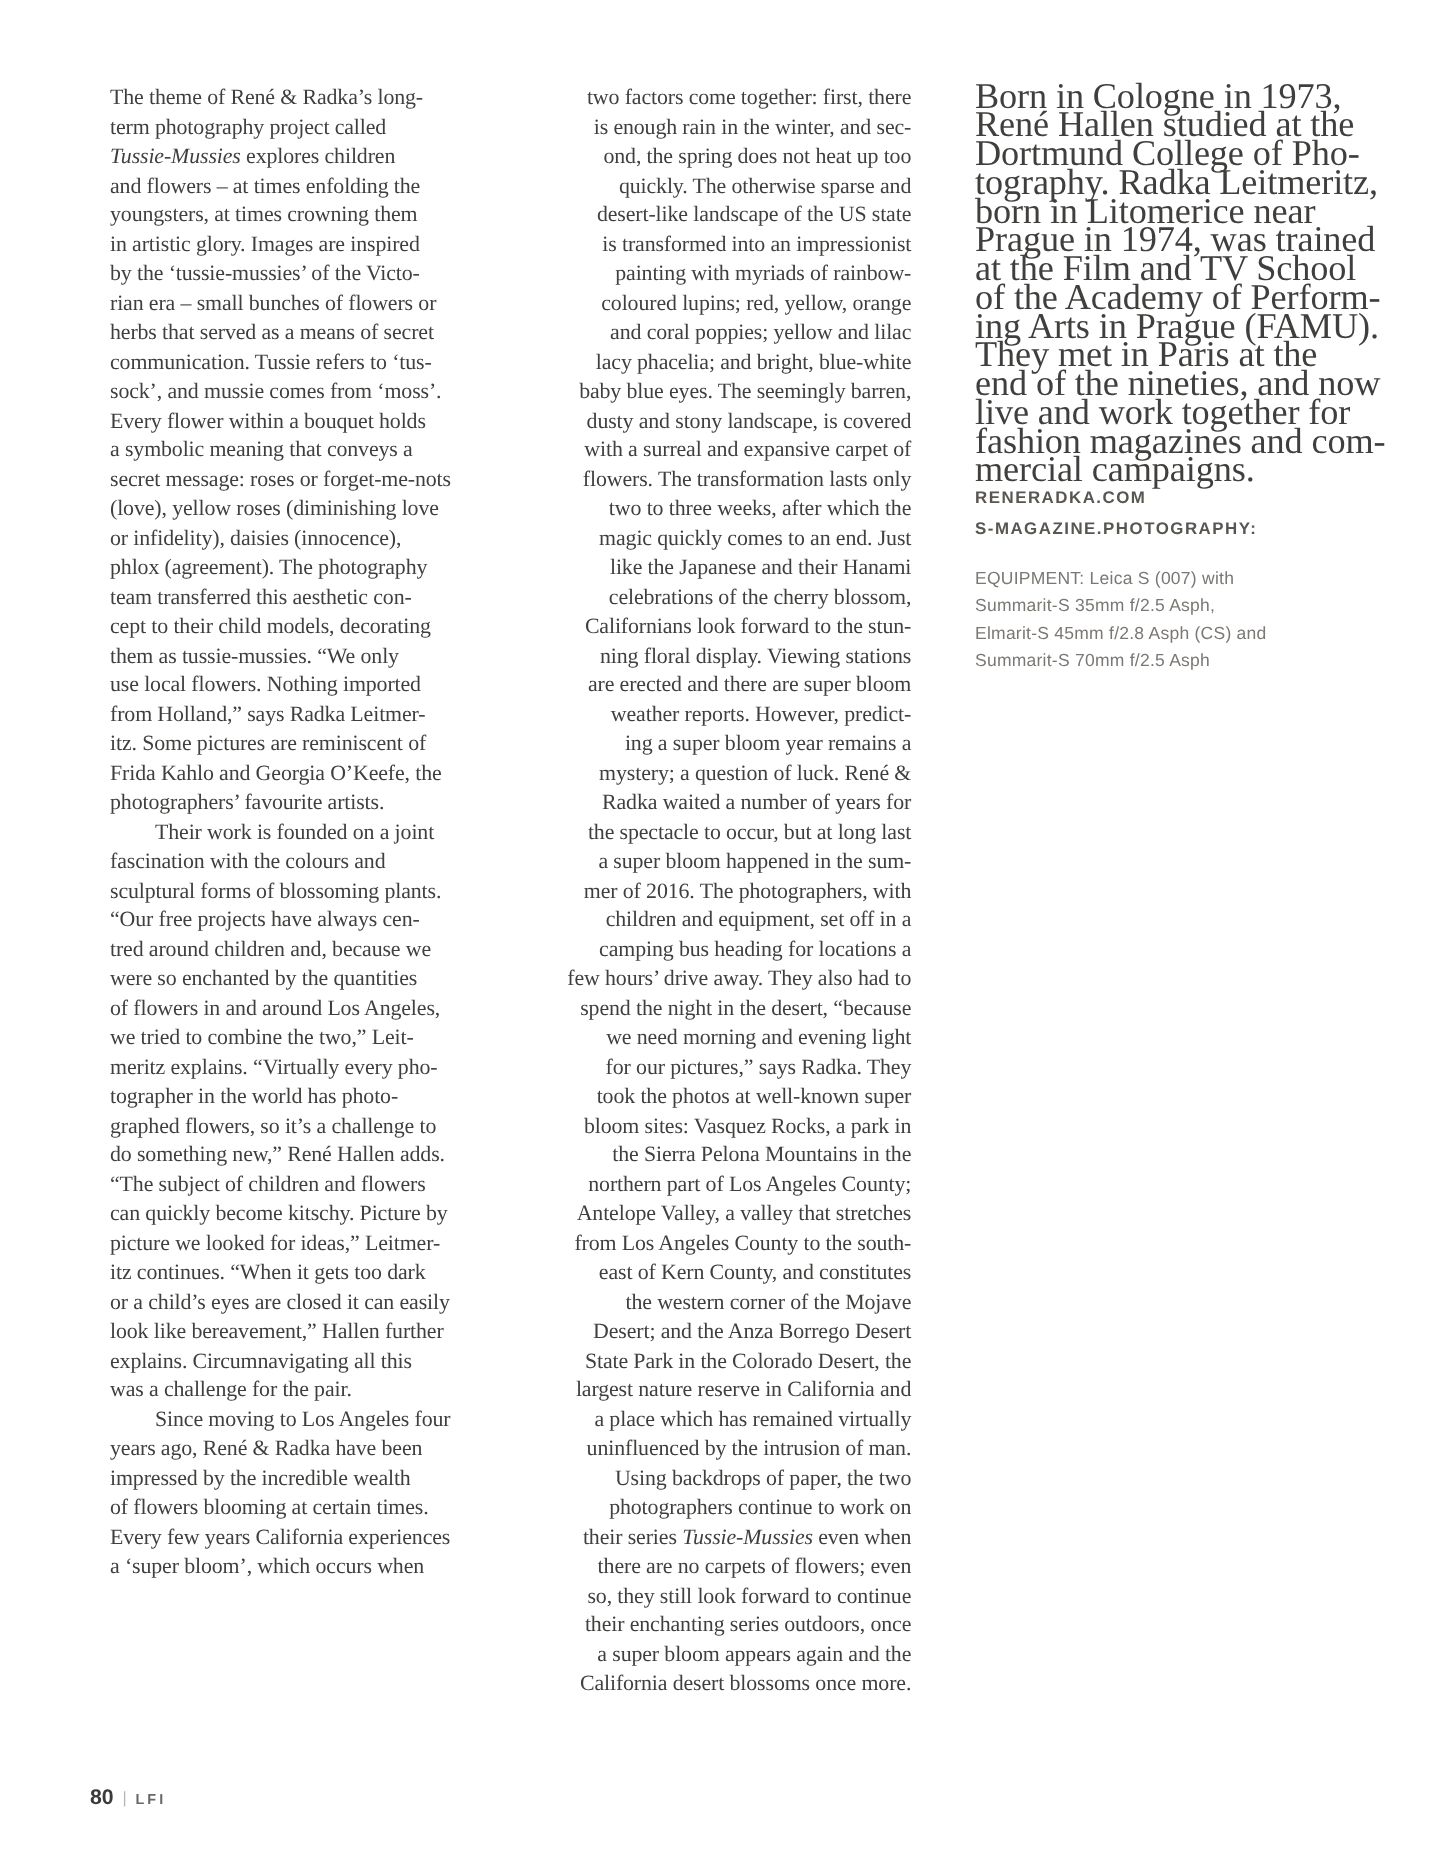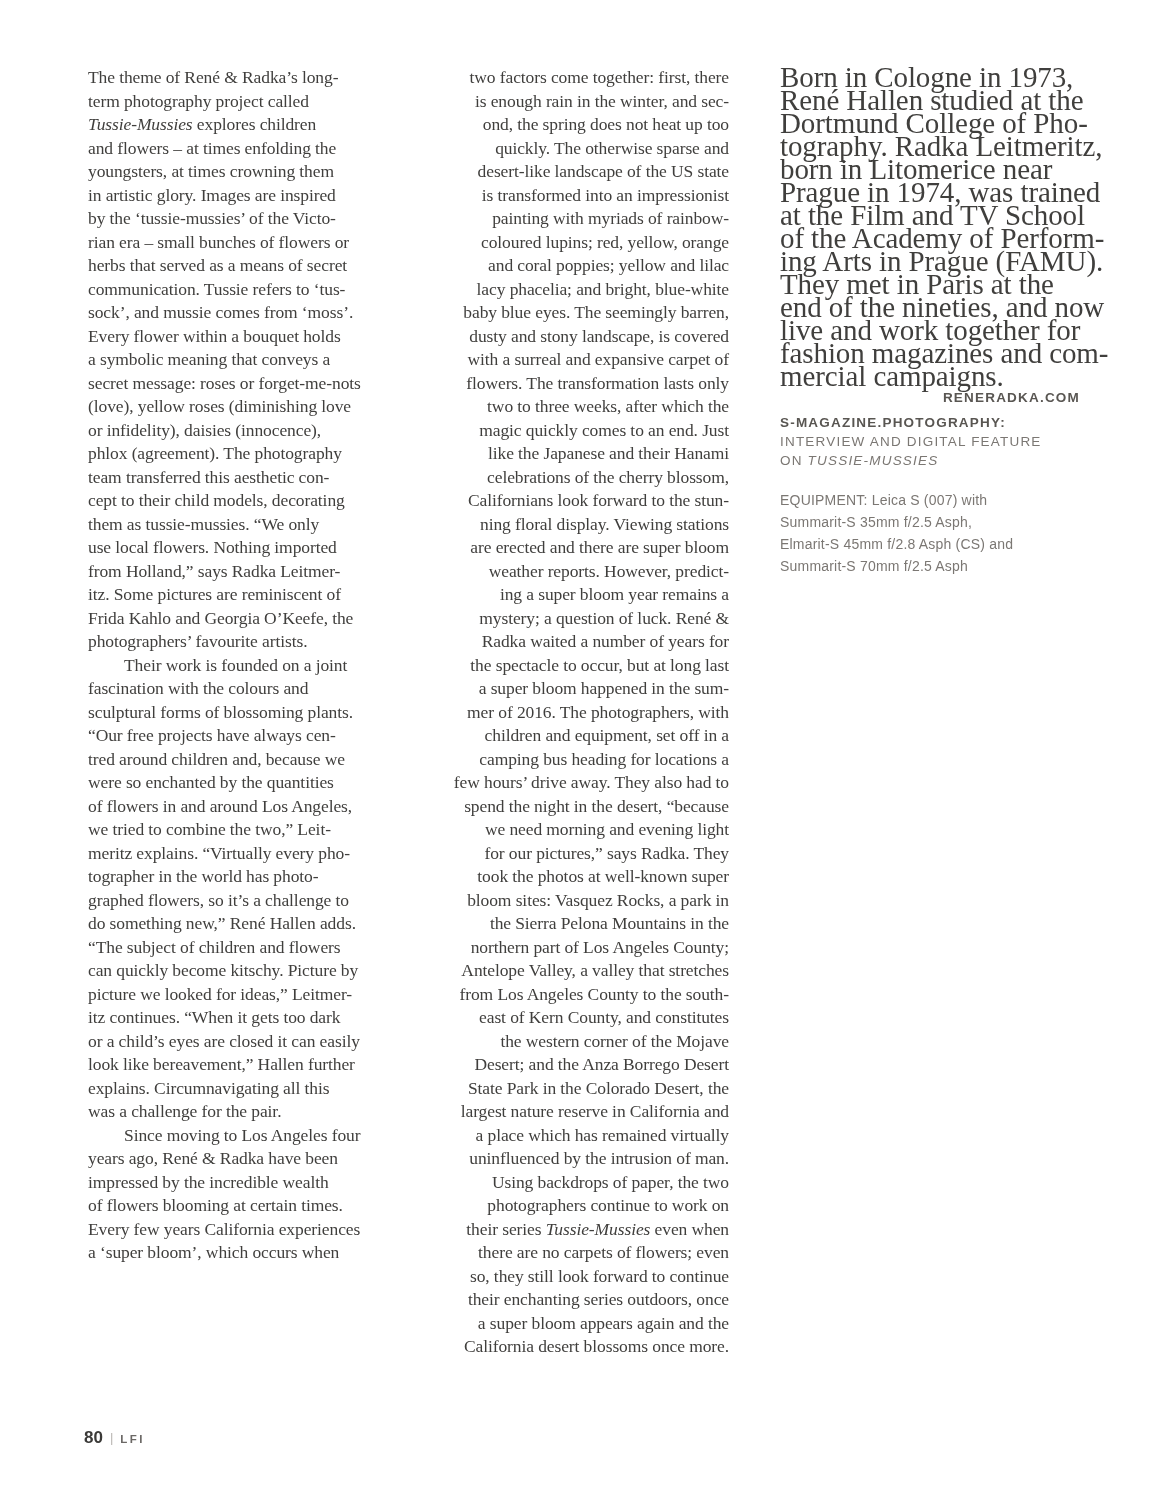--- a/index.html
+++ b/index.html
@@ -36,35 +36,35 @@
   .bio-text {
     margin:0 0 55px 0; font-size:29px; line-height:23px;
     letter-spacing:-0.1px; color:#403f3d; white-space:nowrap;
   }
   .links { margin:0; }
   .link-bold {
     font-family:"Liberation Sans", sans-serif; font-weight:bold;
     font-size:13.5px; letter-spacing:1.2px; color:#595652; line-height:19px;
     white-space:nowrap;
   }
-  .website { margin-bottom:6px;text-align:right; }
+  .website { margin-bottom:6px; }
   .link-sub {
     font-family:"Liberation Sans", sans-serif;
     font-size:13.5px; letter-spacing:1.2px; color:#7b7773; line-height:19px;
     white-space:nowrap;
   }
   .equipment {
     margin-top:19px;
     font-family:"Liberation Sans", sans-serif;
     font-size:14px; color:#7b7773; line-height:22px; letter-spacing:0.2px;
     white-space:nowrap;
   }
 
   
-  .footer { position:absolute; left:84px; top:1428px; font-family:"Liberation Sans", sans-serif; white-space:nowrap; }
+  .footer { position:absolute; left:72px; top:1428px; font-family:"Liberation Sans", sans-serif; white-space:nowrap; }
   .page-num { font-size:17px; font-weight:bold; color:#3b3a38; }
   .divider  { color:#b8b5b1; font-size:13px; margin:0 7px; position:relative; top:-1px; }
   .mag-name { font-size:11.5px; font-weight:bold; letter-spacing:2.5px; color:#6b6865; }
 </style>
 </head>
 <body>
 
 <div class="page">
 
   <section class="col col-1">
@@ -76,21 +76,20 @@
   <section class="col col-2">
     <p>two factors come together: first, there<br>is enough rain in the winter, and sec-<br>ond, the spring does not heat up too<br>quickly. The otherwise sparse and<br>desert-like landscape of the US state<br>is transformed into an impressionist<br>painting with myriads of rainbow-<br>coloured lupins; red, yellow, orange<br>and coral poppies; yellow and lilac<br>lacy phacelia; and bright, blue-white<br>baby blue eyes. The seemingly barren,<br>dusty and stony landscape, is covered<br>with a surreal and expansive carpet of<br>flowers. The transformation lasts only<br>two to three weeks, after which the<br>magic quickly comes to an end. Just<br>like the Japanese and their Hanami<br>celebrations of the cherry blossom,<br>Californians look forward to the stun-<br>ning floral display. Viewing stations<br>are erected and there are super bloom<br>weather reports. However, predict-<br>ing a super bloom year remains a<br>mystery; a question of luck. René &amp;<br>Radka waited a number of years for<br>the spectacle to occur, but at long last<br>a super bloom happened in the sum-<br>mer of 2016. The photographers, with<br>children and equipment, set off in a<br>camping bus heading for locations a<br>few hours’ drive away. They also had to<br>spend the night in the desert, “because<br>we need morning and evening light<br>for our pictures,” says Radka. They<br>took the photos at well-known super<br>bloom sites: Vasquez Rocks, a park in<br>the Sierra Pelona Mountains in the<br>northern part of Los Angeles County;<br>Antelope Valley, a valley that stretches<br>from Los Angeles County to the south-<br>east of Kern County, and constitutes<br>the western corner of the Mojave<br>Desert; and the Anza Borrego Desert<br>State Park in the Colorado Desert, the<br>largest nature reserve in California and<br>a place which has remained virtually<br>uninfluenced by the intrusion of man.</p>
     <p class="indent">Using backdrops of paper, the two<br>photographers continue to work on<br>their series <i>Tussie-Mussies</i> even when<br>there are no carpets of flowers; even<br>so, they still look forward to continue<br>their enchanting series outdoors, once<br>a super bloom appears again and the<br>California desert blossoms once more.</p>
   </section>
 
   <aside class="col col-3">
     <p class="bio-text">Born in Cologne in 1973,<br>René Hallen studied at the<br>Dortmund College of Pho-<br>tography. Radka Leitmeritz,<br>born in Litomerice near<br>Prague in 1974, was trained<br>at the Film and TV School<br>of the Academy of Perform-<br>ing Arts in Prague (FAMU).<br>They met in Paris at the<br>end of the nineties, and now<br>live and work together for<br>fashion magazines and com-<br>mercial campaigns.</p>
     <div class="links">
       <div class="link-bold website">RENERADKA.COM</div>
       <div class="link-bold">S-MAGAZINE.PHOTOGRAPHY:</div>
-      <div class="link-sub">INTERVIEW AND DIGITAL FEATURE<br>ON <i>TUSSIE-MUSSIES</i></div>
     </div>
     <div class="equipment">EQUIPMENT: Leica S (007) with<br>Summarit-S 35mm f/2.5 Asph,<br>Elmarit-S 45mm f/2.8 Asph (CS) and<br>Summarit-S 70mm f/2.5 Asph</div>
   </aside>
 
   <footer class="footer">
     <span class="page-num">80</span><span class="divider">|</span><span class="mag-name">LFI</span>
   </footer>
 
 </div>
 

